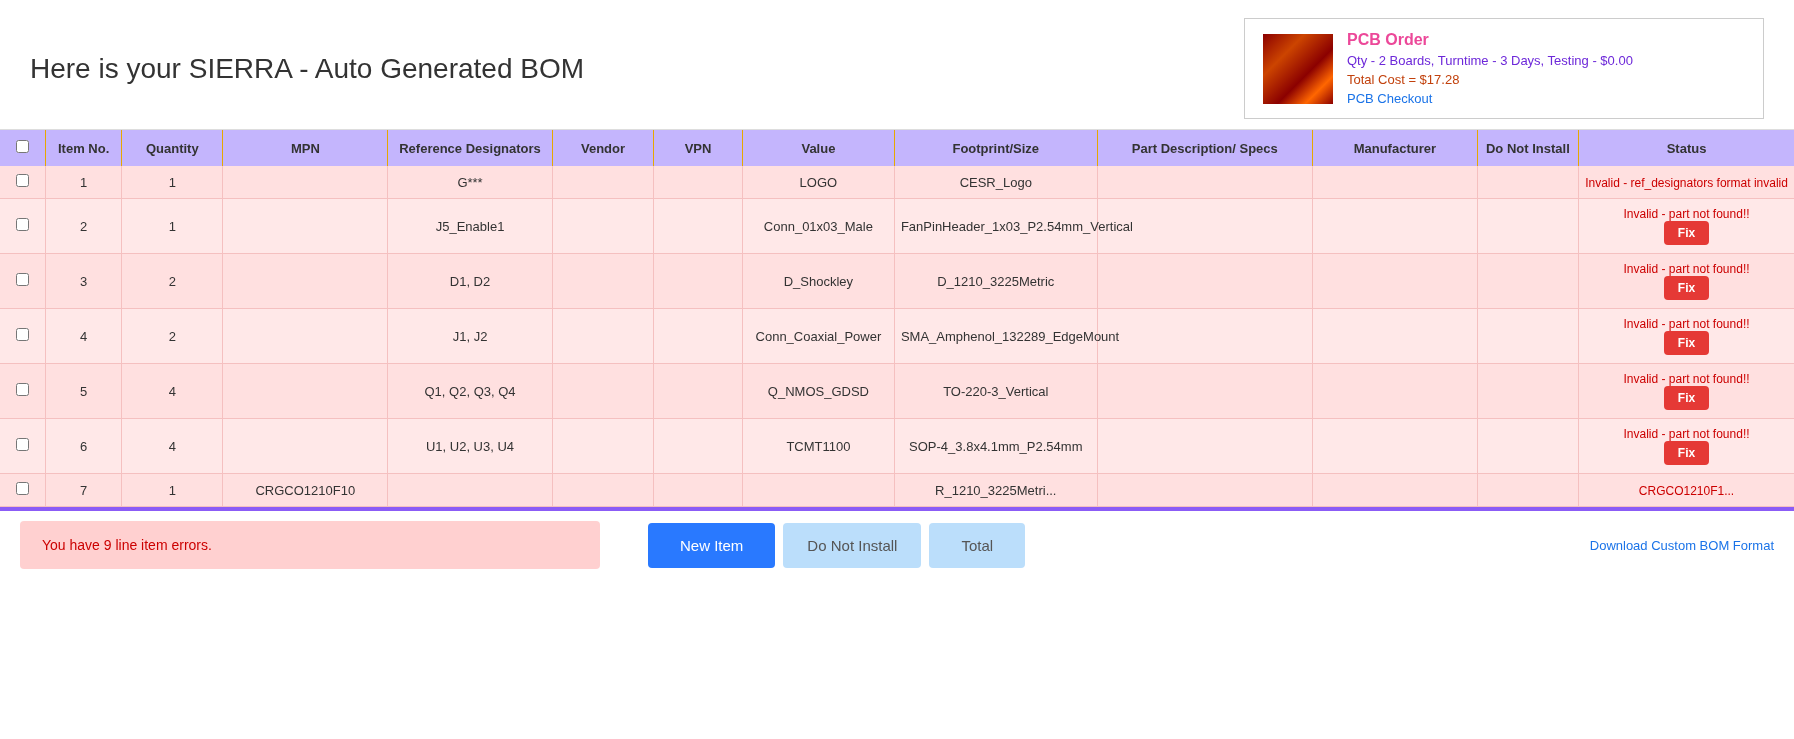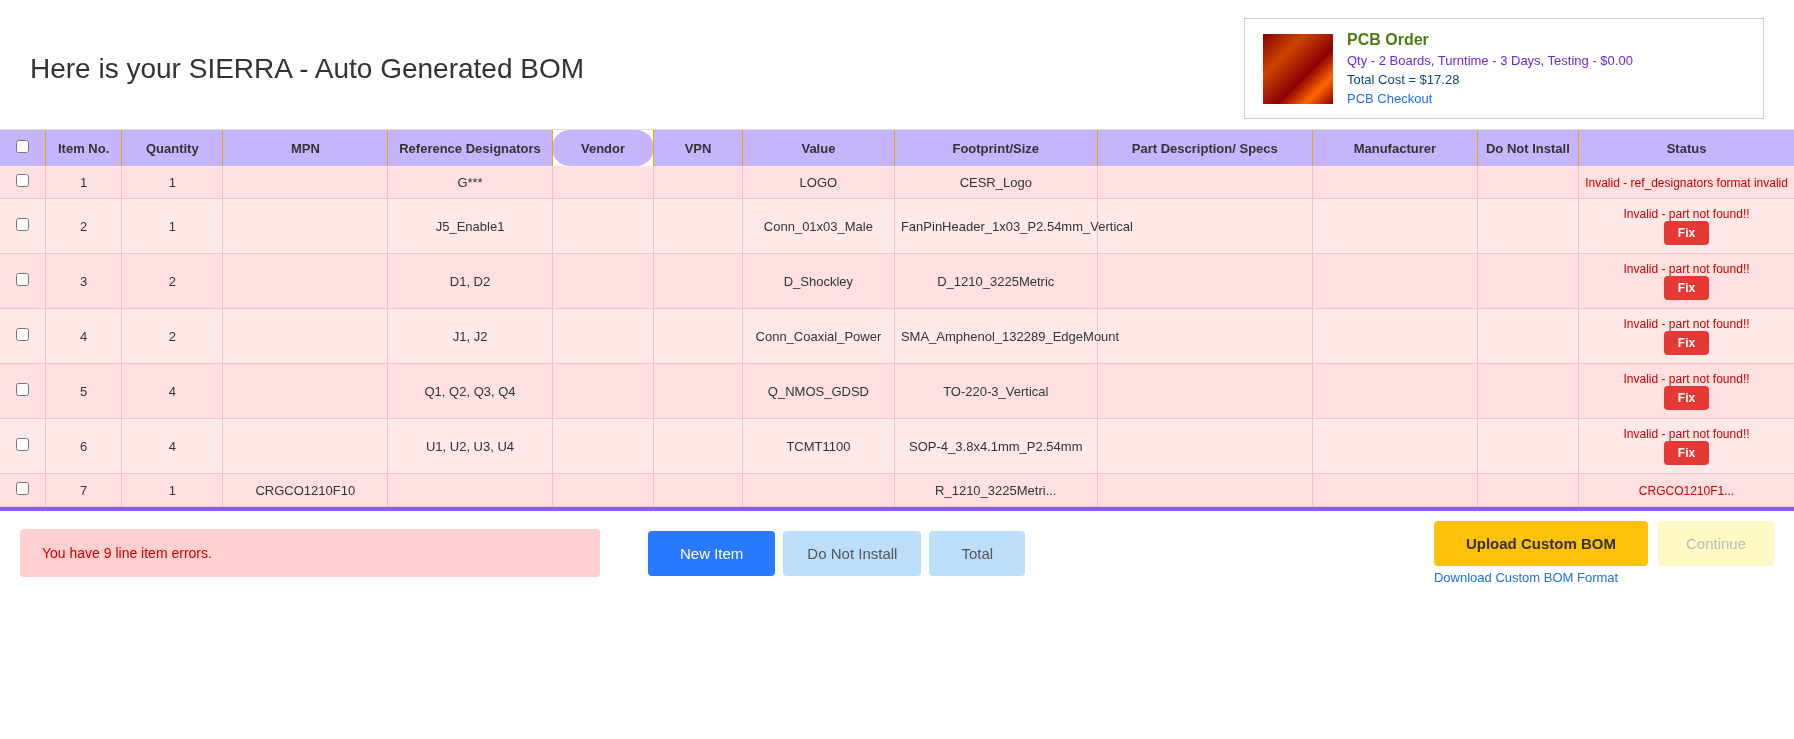--- a/index.html
+++ b/index.html
@@ -33,23 +33,23 @@
       position: relative;
       overflow: hidden;
       flex-shrink: 0;
     }
     .pcb-thumbnail-inner {
       width: 100%;
       height: 100%;
       background: linear-gradient(135deg, #8B0000 0%, #cc4400 30%, #8B0000 60%, #ff6600 80%, #8B0000 100%);
     }
     .pcb-info { display: flex; flex-direction: column; gap: 4px; }
-    .pcb-info-title { font-size: 16px; font-weight: bold; color: #4d7c0f; }
+    .pcb-info-title { font-size: 16px; font-weight: bold; color: #ec4899; }
     .pcb-info-details { font-size: 13px; color: #6d28d9; }
-    .pcb-info-cost { font-size: 13px; color: #0c4a6e; }
+    .pcb-info-cost { font-size: 13px; color: #c2410c; }
     .pcb-checkout-link { font-size: 13px; color: #1a73e8; text-decoration: none; cursor: pointer; }
 
     
     .table-container {
       padding: 0 0;
       overflow-y: auto;
       max-height: 420px;
       border-top: 1px solid #ddd;
     }
     table {
@@ -85,21 +85,21 @@
       border-right: 1px solid #f5c0c0;
       font-size: 13px;
     }
     tbody td:last-child { border-right: none; }
 
     .checkbox-col { width: 36px; }
     .itemno-col { width: 60px; }
     .qty-col { width: 80px; }
     .mpn-col { width: 130px; }
     .refdes-col { width: 130px; }
-    .vendor-col { width: 80px; border-radius: 18px; }
+    .vendor-col { width: 80px; }
     .vpn-col { width: 70px; }
     .value-col { width: 120px; }
     .footprint-col { width: 160px; }
     .partdesc-col { width: 170px; }
     .mfr-col { width: 130px; }
     .dni-col { width: 80px; }
     .status-col { width: 170px; }
 
     .fix-btn {
       background: #e53935;
@@ -361,19 +361,15 @@
 </div>
 
 <div class="footer-bar">
   <div class="error-banner">You have 9 line item errors.</div>
   <div class="footer-buttons">
     <button class="btn-new-item">New Item</button>
     <button class="btn-do-not-install">Do Not Install</button>
     <button class="btn-delete">Total</button>
   </div>
   <div class="footer-right">
-    <div class="footer-right-row">
-      <button class="btn-upload-bom">Upload Custom BOM</button>
-      <button class="btn-continue">Continue</button>
-    </div>
     <a class="download-link">Download Custom BOM Format</a>
   </div>
 </div>
 
 </body></html>

